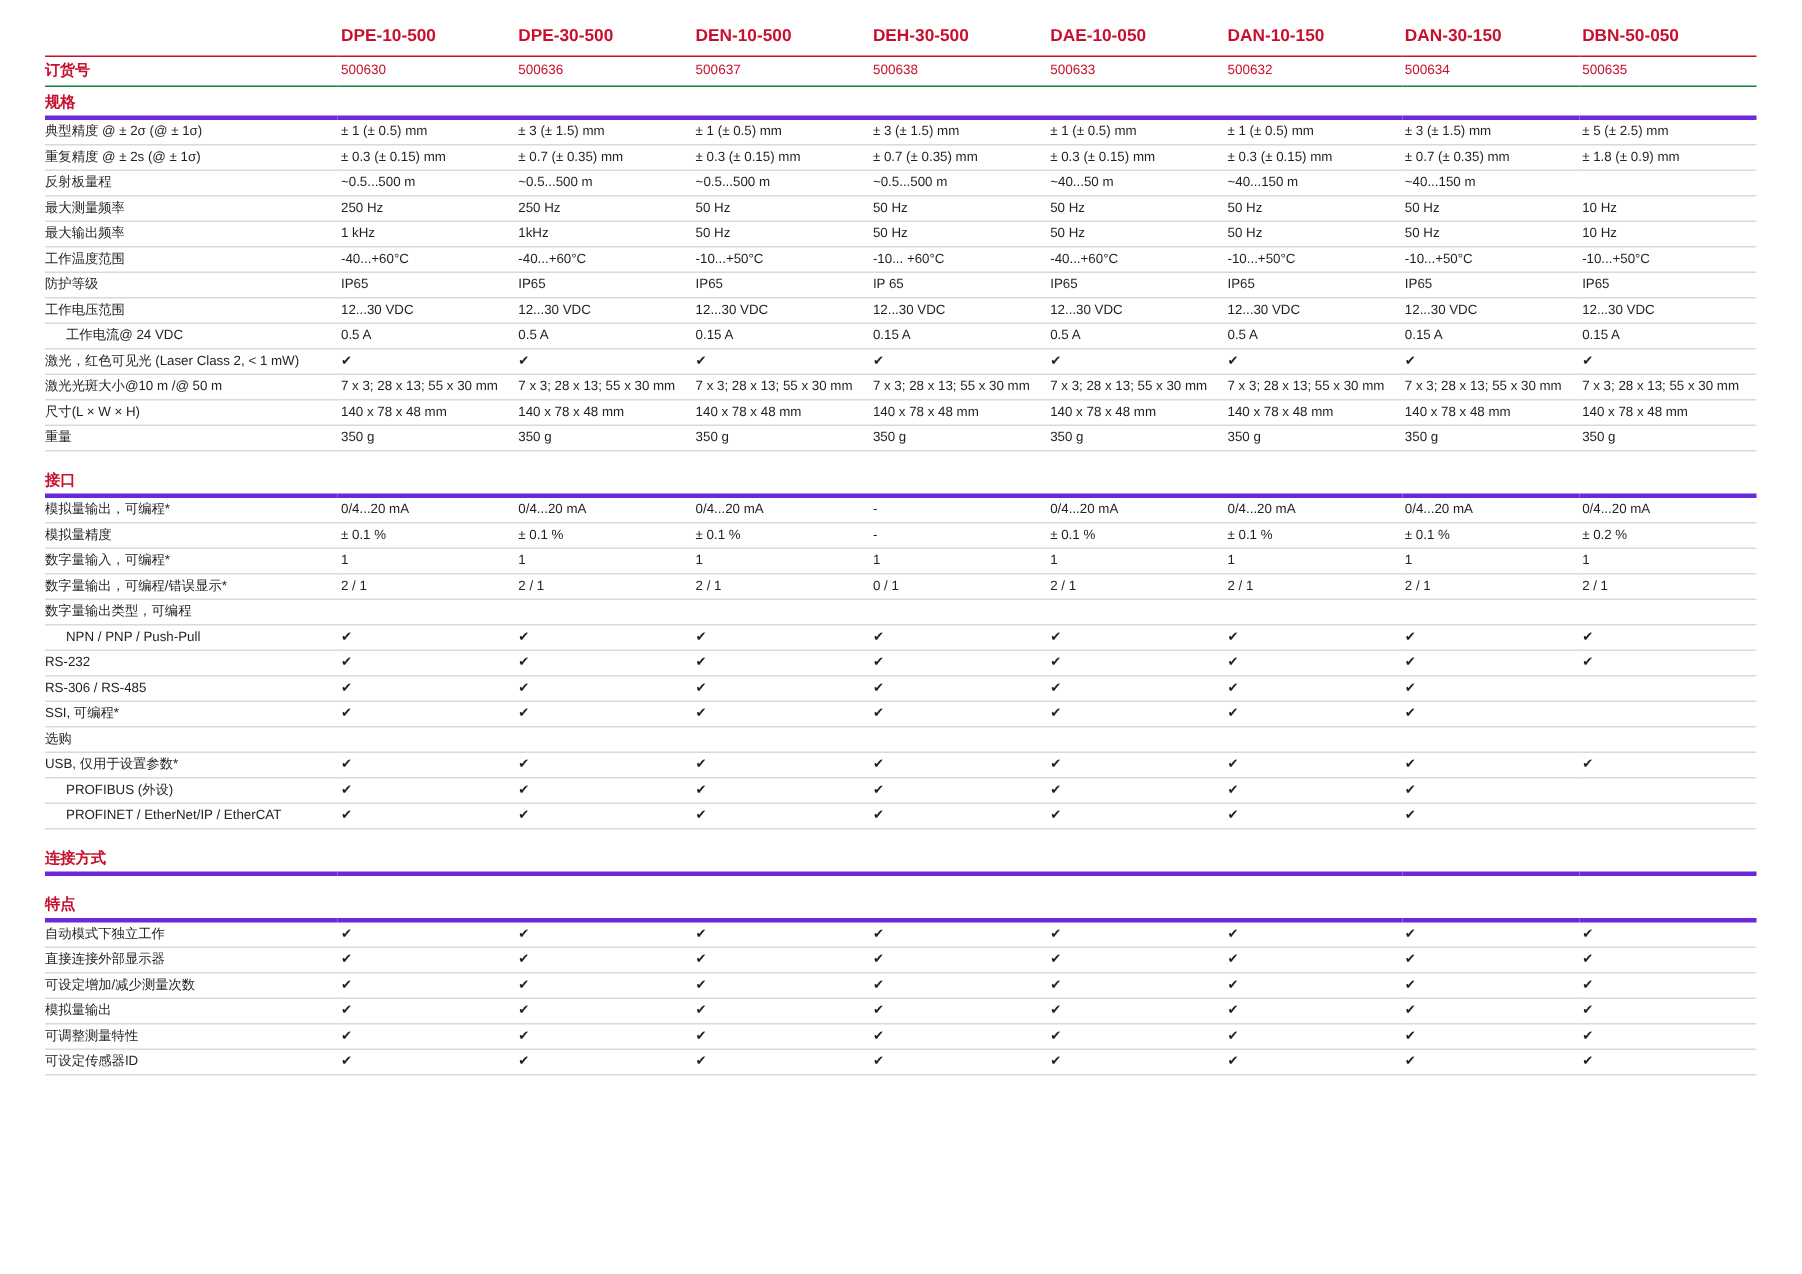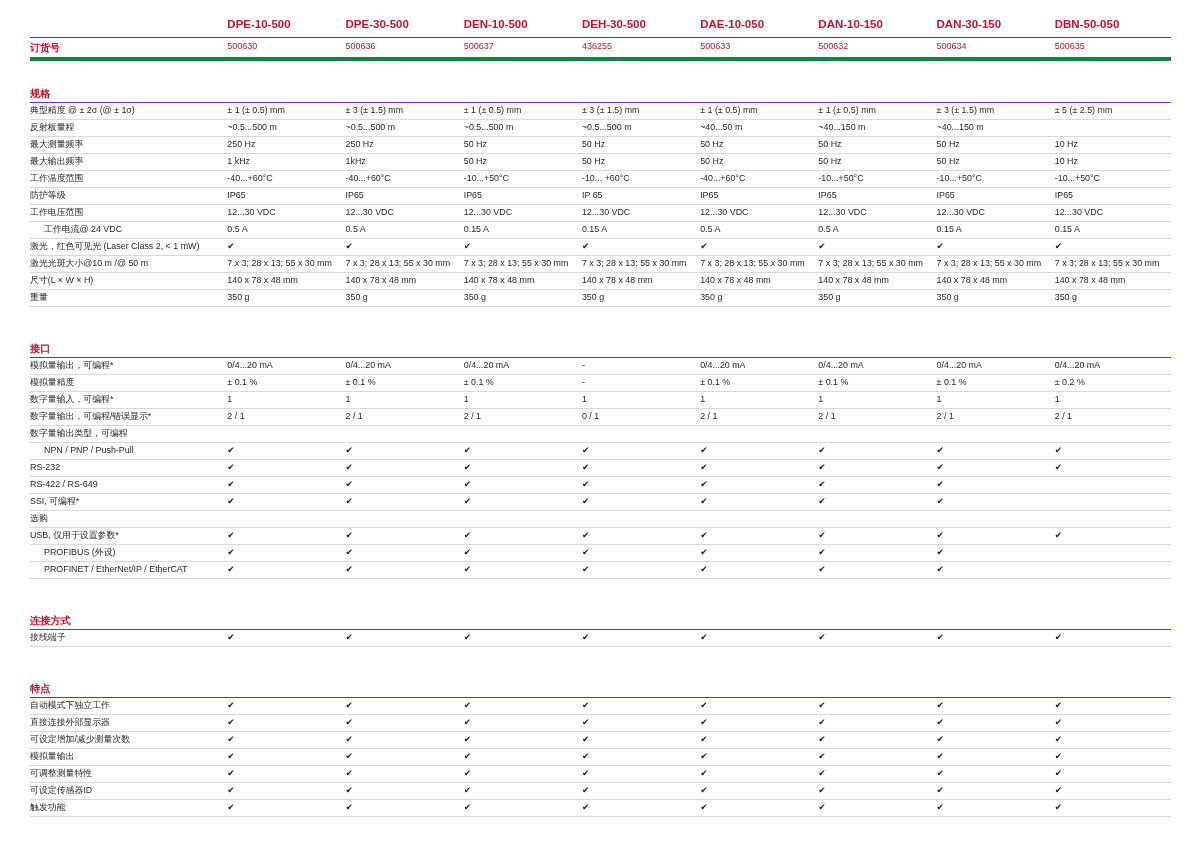--- a/index.html
+++ b/index.html
@@ -51,37 +51,37 @@
     height: 0;
     font-size: 0;
     padding: 0;
   }
 
   
   tr.order-row td, tr.order-row th {
     color: #c8102e;
     font-size: 9px;
     padding: 4px 0 4px 2px;
-    border-bottom: 4px solid #15803d;
+    border-bottom: 1px solid #15803d;
     margin-left: 11px;
   }
   tr.order-row th.label-cell {
     font-weight: bold;
     font-size: 10px;
     padding-left: 0;
   }
 
   
   tr.section-row td {
     color: #c8102e;
     font-weight: bold;
     font-size: 10.2px;
-    padding-top: 27px;
+    padding-top: 5px;
     padding-bottom: 3px;
-    border-bottom: 1px solid #6d28d9;
+    border-bottom: 3px solid #6d28d9;
   }
 
   tr.data-row td {
     padding: 3.1px 0 3.1px 2px;
     border-bottom: 1px solid #d9d9d9;
     font-size: 8.9px;
     color: #231f20;
   }
   tr.data-row td.label-cell {
     padding-left: 0;
@@ -130,21 +130,21 @@
         <th>DBN-50-050</th>
       </tr>
       <tr class="rule-top">
         <td colspan="9"></td>
       </tr>
       <tr class="order-row">
         <th class="label-cell">订货号</th>
         <td>500630</td>
         <td>500636</td>
         <td>500637</td>
-        <td>436255</td>
+        <td>500638</td>
         <td>500633</td>
         <td>500632</td>
         <td>500634</td>
         <td>500635</td>
       </tr>
     </thead>
     <tbody id="table-body">
         <tr class="section-row">
           <td colspan="9">规格</td>
         </tr>
@@ -153,20 +153,31 @@
           <td>± 1 (± 0.5) mm</td>
           <td>± 3 (± 1.5) mm</td>
           <td>± 1 (± 0.5) mm</td>
           <td>± 3 (± 1.5) mm</td>
           <td>± 1 (± 0.5) mm</td>
           <td>± 1 (± 0.5) mm</td>
           <td>± 3 (± 1.5) mm</td>
           <td>± 5 (± 2.5) mm</td>
         </tr>
         <tr class="data-row">
+          <td class="label-cell">重复精度 @ ± 2s (@ ± 1σ)</td>
+          <td>± 0.3 (± 0.15) mm</td>
+          <td>± 0.7 (± 0.35) mm</td>
+          <td>± 0.3 (± 0.15) mm</td>
+          <td>± 0.7 (± 0.35) mm</td>
+          <td>± 0.3 (± 0.15) mm</td>
+          <td>± 0.3 (± 0.15) mm</td>
+          <td>± 0.7 (± 0.35) mm</td>
+          <td>± 1.8 (± 0.9) mm</td>
+        </tr>
+        <tr class="data-row">
           <td class="label-cell">反射板量程</td>
           <td>~0.5...500 m</td>
           <td>~0.5...500 m</td>
           <td>~0.5...500 m</td>
           <td>~0.5...500 m</td>
           <td>~40...50 m</td>
           <td>~40...150 m</td>
           <td>~40...150 m</td>
           <td></td>
         </tr>
@@ -357,21 +368,21 @@
           <td class="check">✔</td>
           <td class="check">✔</td>
           <td class="check">✔</td>
           <td class="check">✔</td>
           <td class="check">✔</td>
           <td class="check">✔</td>
           <td class="check">✔</td>
           <td class="check">✔</td>
         </tr>
         <tr class="data-row">
-          <td class="label-cell">RS-422 / RS-649</td>
+          <td class="label-cell">RS-306 / RS-485</td>
           <td class="check">✔</td>
           <td class="check">✔</td>
           <td class="check">✔</td>
           <td class="check">✔</td>
           <td class="check">✔</td>
           <td class="check">✔</td>
           <td class="check">✔</td>
           <td></td>
         </tr>
         <tr class="data-row">
@@ -428,31 +439,20 @@
           <td class="check">✔</td>
           <td class="check">✔</td>
           <td></td>
         </tr>
         <tr class="spacer-row">
           <td colspan="9"></td>
         </tr>
         <tr class="section-row">
           <td colspan="9">连接方式</td>
         </tr>
-        <tr class="data-row">
-          <td class="label-cell">接线端子</td>
-          <td class="check">✔</td>
-          <td class="check">✔</td>
-          <td class="check">✔</td>
-          <td class="check">✔</td>
-          <td class="check">✔</td>
-          <td class="check">✔</td>
-          <td class="check">✔</td>
-          <td class="check">✔</td>
-        </tr>
         <tr class="spacer-row">
           <td colspan="9"></td>
         </tr>
         <tr class="section-row">
           <td colspan="9">特点</td>
         </tr>
         <tr class="data-row">
           <td class="label-cell">自动模式下独立工作</td>
           <td class="check">✔</td>
           <td class="check">✔</td>
@@ -502,31 +502,20 @@
           <td class="check">✔</td>
           <td class="check">✔</td>
           <td class="check">✔</td>
           <td class="check">✔</td>
           <td class="check">✔</td>
           <td class="check">✔</td>
           <td class="check">✔</td>
         </tr>
         <tr class="data-row">
           <td class="label-cell">可设定传感器ID</td>
-          <td class="check">✔</td>
-          <td class="check">✔</td>
-          <td class="check">✔</td>
-          <td class="check">✔</td>
-          <td class="check">✔</td>
-          <td class="check">✔</td>
-          <td class="check">✔</td>
-          <td class="check">✔</td>
-        </tr>
-        <tr class="data-row">
-          <td class="label-cell">触发功能</td>
           <td class="check">✔</td>
           <td class="check">✔</td>
           <td class="check">✔</td>
           <td class="check">✔</td>
           <td class="check">✔</td>
           <td class="check">✔</td>
           <td class="check">✔</td>
           <td class="check">✔</td>
         </tr>
       </tbody>

